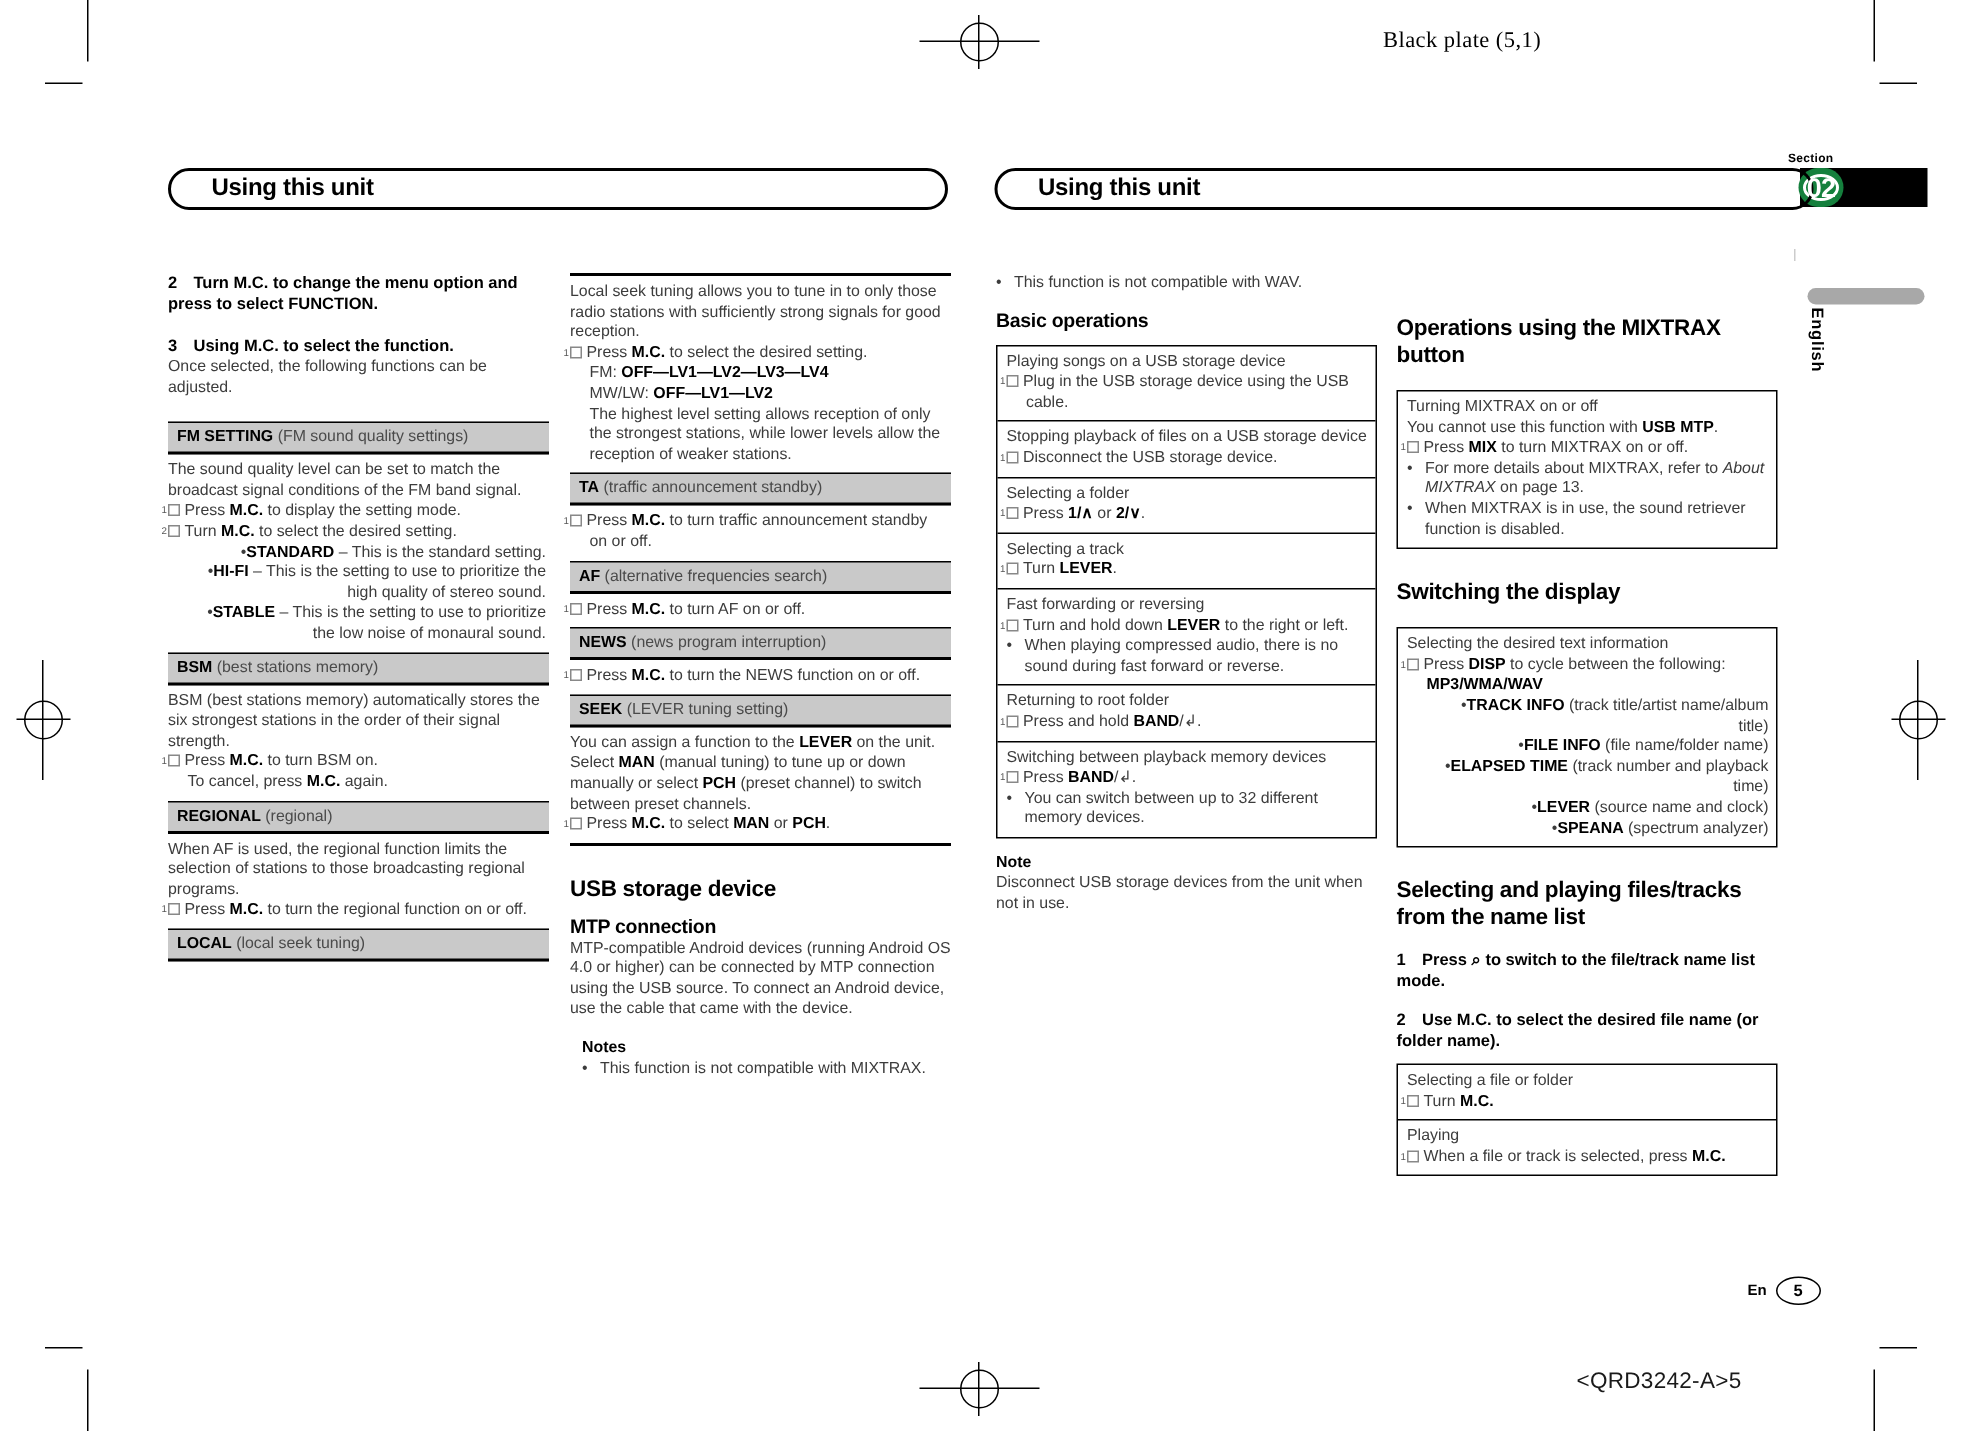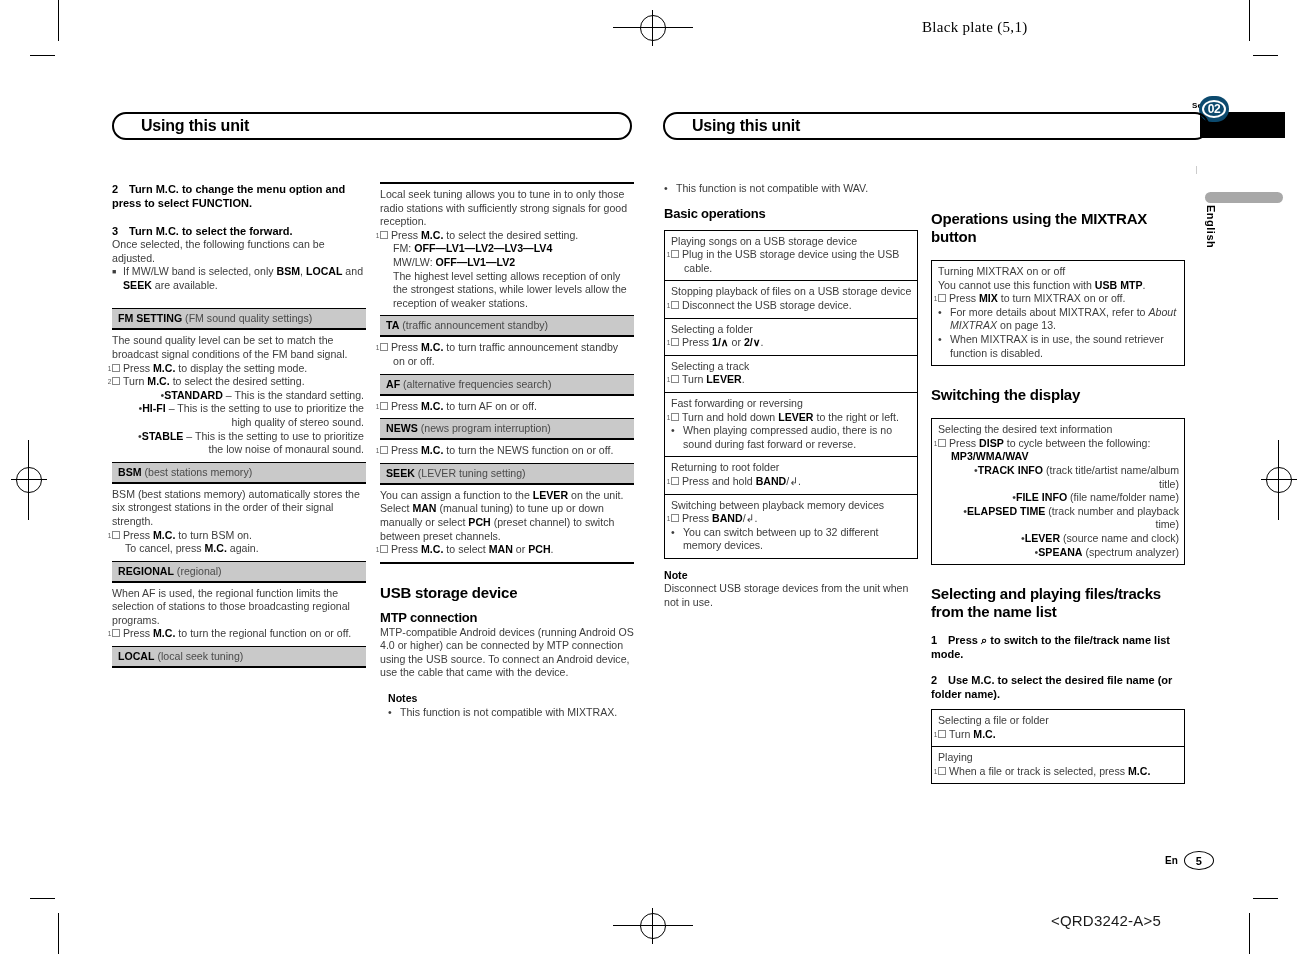--- a/index.html
+++ b/index.html
@@ -15,22 +15,22 @@
   .regmark .c{position:absolute;border:1px solid #000;border-radius:50%;}
 
   
   .blackplate{position:absolute;left:922px;top:19px;
       font-family:"Liberation Serif",serif;font-size:15px;color:#000;letter-spacing:.3px;}
 
   
   .section-label{position:absolute;left:1192px;top:101px;font-size:8px;font-weight:bold;
       letter-spacing:.2px;}
   .section-bar{position:absolute;left:1200px;top:112px;width:85px;height:26px;background:#000;}
-  .section-num{position:absolute;left:1199px;top:96px;width:30px;height:26px;background:#0c4a6e;
-      border-radius:13px/13px;color:#fff;font-size:12px;font-weight:bold;
+  .section-num{position:absolute;left:1199px;top:112px;width:30px;height:26px;background:#15803d;
+      border-radius:13px/13px;color:#fff;font-size:18px;font-weight:bold;
       display:flex;align-items:center;justify-content:center;letter-spacing:-.5px;}
   .section-num::before{content:"";position:absolute;left:3px;top:4px;width:24px;height:18px;
       border:2px solid #fff;border-radius:50%;box-sizing:border-box;}
   .section-num span{position:relative;z-index:2;}
   .lang-bar{position:absolute;left:1205px;top:192px;width:78px;height:11px;background:#a8a8a8;
       border-radius:6px;}
   .lang-text{position:absolute;left:1203px;top:205px;width:14px;height:60px;
       font-size:11px;font-weight:bold;color:#000;
       writing-mode:vertical-rl;text-orientation:mixed;letter-spacing:.5px;}
   .tickline{position:absolute;left:1196px;top:166px;width:1px;height:8px;background:#ccc;}
@@ -152,23 +152,22 @@
   <div class="runhead" id="runhead-left">
     <span>Using this unit</span>
   </div>
   <div class="runhead" id="runhead-right">
     <span>Using this unit</span>
   </div>
 
   <div class="col" id="col1">
     <p class="step"><span class="n">2</span><span>Turn M.C. to change the menu option and press to select FUNCTION.</span></p>
     <div class="gap14"></div>
-    <p class="step"><span class="n">3</span><span>Turn M.C. to select the forward.</span></p>
+    <p class="step"><span class="n">3</span><span>Using M.C. to select the function.</span></p>
     <p>Once selected, the following functions can be adjusted.</p>
-    <p class="sqb"><span>If MW/LW band is selected, only </span><b>BSM</b><span>, </span><b>LOCAL</b><span> and </span><b>SEEK</b><span> are available.</span></p>
     <div class="gap16"></div>
 
     <p class="bar"><b>FM SETTING</b><span> (FM sound quality settings)</span></p>
     <div class="barbody">
       <p>The sound quality level can be set to match the broadcast signal conditions of the FM band signal.</p>
       <p class="ind"><span class="sq">1</span><span>Press </span><b>M.C.</b><span> to display the setting mode.</span></p>
       <p class="ind"><span class="sq">2</span><span>Turn </span><b>M.C.</b><span> to select the desired setting.</span></p>
       <div class="sub">
         <p class="bul"><b>STANDARD</b><span> – This is the standard setting.</span></p>
         <p class="bul"><b>HI-FI</b><span> – This is the setting to use to prioritize the high quality of stereo sound.</span></p>

